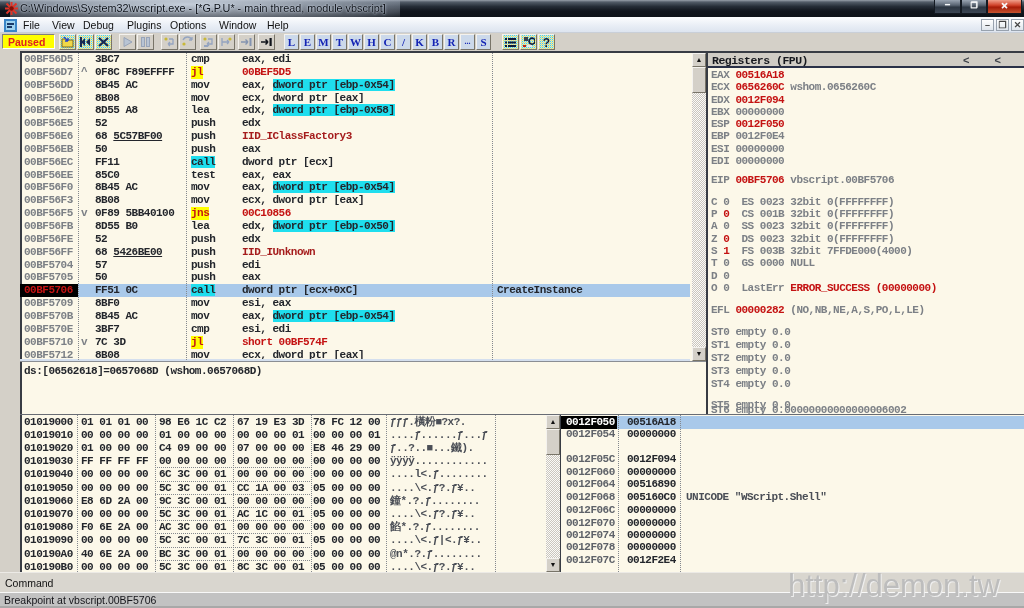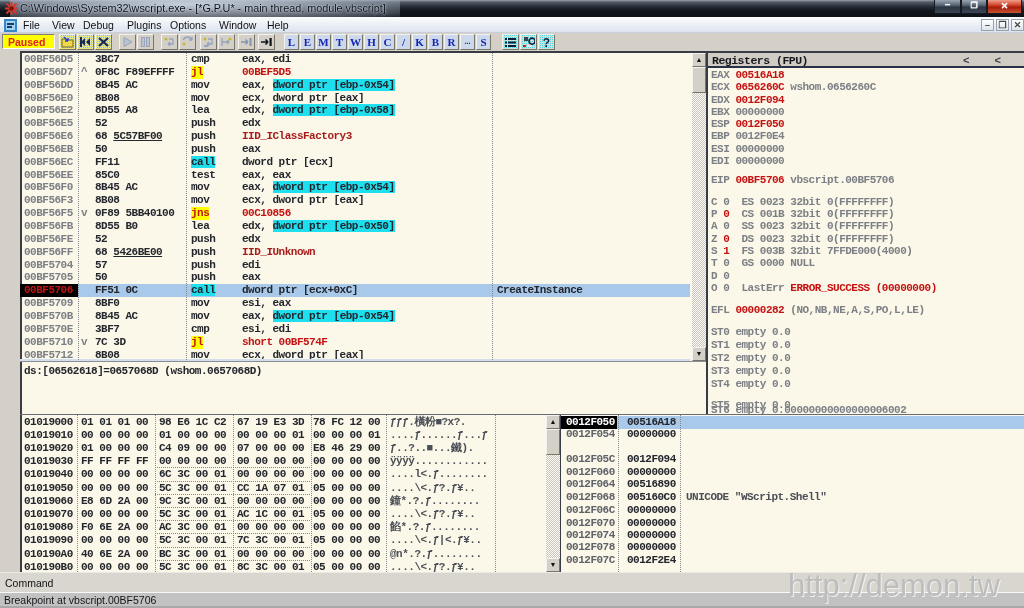--- a/index.html
+++ b/index.html
@@ -256,21 +256,21 @@
         <div class="row mono" style="left: 0px; top: 327px; width: 336px;"><b class="gy" style="left:3px">ST4 empty 0.0</b></div>
         <div class="row mono" style="left: 0px; top: 348px; width: 295px;"><b class="gy" style="left:3px">ST5 empty 0.0</b></div>
         <div class="row mono" style="left: 0px; top: 353px; width: 336px;"><b class="gy" style="left:3px">ST6 empty 0.00000000000000006002</b></div>
       </div>
       <div class="abs" style="left: 0px; top: 364px; width: 540px; height: 157px; overflow: hidden;">
         <div class="row mono" style="left: 0px; top: 1px; width: 540px;"><b style="left:4px" class="bk">01019000</b><b style="left:61px" class="bk">01 01 01 00</b><b style="left:139px" class="bk">98 E6 1C C2</b><b style="left:217px" class="bk">67 19 E3 3D</b><b style="left:293px" class="bk">78 FC 12 00</b><b style="left:370px" class="du">ƒƒƒ.橫粉■?x?.</b></div>
         <div class="row mono" style="left: 0px; top: 14px; width: 540px;"><b style="left:4px" class="bk">01019010</b><b style="left:61px" class="bk">00 00 00 00</b><b style="left:139px" class="bk">01 00 00 00</b><b style="left:217px" class="bk">00 00 00 01</b><b style="left:293px" class="bk">00 00 00 01</b><b style="left:370px" class="du">....ƒ......ƒ...ƒ</b></div>
         <div class="row mono" style="left: 0px; top: 27px; width: 540px;"><b style="left:4px" class="bk">01019020</b><b style="left:61px" class="bk">01 00 00 00</b><b style="left:139px" class="bk">C4 09 00 00</b><b style="left:217px" class="bk">07 00 00 00</b><b style="left:293px" class="bk">E8 46 29 00</b><b style="left:370px" class="du">ƒ..?..■...鐵).</b></div>
         <div class="row mono" style="left: 0px; top: 40px; width: 540px;"><b style="left:4px" class="bk">01019030</b><b style="left:61px" class="bk">FF FF FF FF</b><b style="left:139px" class="bk">00 00 00 00</b><b style="left:217px" class="bk">00 00 00 00</b><b style="left:293px" class="bk">00 00 00 00</b><b style="left:370px" class="du">ÿÿÿÿ............</b></div>
         <div class="row mono" style="left: 0px; top: 53px; width: 540px;"><b style="left:4px" class="bk">01019040</b><b style="left:61px" class="bk">00 00 00 00</b><b style="left:139px" class="bk">6C 3C 00 01</b><b style="left:217px" class="bk">00 00 00 00</b><b style="left:293px" class="bk">00 00 00 00</b><b style="left:370px" class="du">....l&lt;.ƒ........</b></div>
-        <div class="row mono" style="left: 0px; top: 67px; width: 540px;"><b style="left:4px" class="bk">01019050</b><b style="left:61px" class="bk">00 00 00 00</b><b style="left:139px" class="bk">5C 3C 00 01</b><b style="left:217px" class="bk">CC 1A 07 01</b><b style="left:293px" class="bk">05 00 00 00</b><b style="left:370px" class="du">....\&lt;.ƒ?.ƒ¥..</b></div>
+        <div class="row mono" style="left: 0px; top: 67px; width: 540px;"><b style="left:4px" class="bk">01019050</b><b style="left:61px" class="bk">00 00 00 00</b><b style="left:139px" class="bk">5C 3C 00 01</b><b style="left:217px" class="bk">CC 1A 00 03</b><b style="left:293px" class="bk">05 00 00 00</b><b style="left:370px" class="du">....\&lt;.ƒ?.ƒ¥..</b></div>
         <div class="row mono" style="left: 0px; top: 80px; width: 540px;"><b style="left:4px" class="bk">01019060</b><b style="left:61px" class="bk">E8 6D 2A 00</b><b style="left:139px" class="bk">9C 3C 00 01</b><b style="left:217px" class="bk">00 00 00 00</b><b style="left:293px" class="bk">00 00 00 00</b><b style="left:370px" class="du">鐘*.?.ƒ........</b></div>
         <div class="row mono" style="left: 0px; top: 93px; width: 540px;"><b style="left:4px" class="bk">01019070</b><b style="left:61px" class="bk">00 00 00 00</b><b style="left:139px" class="bk">5C 3C 00 01</b><b style="left:217px" class="bk">AC 1C 00 01</b><b style="left:293px" class="bk">05 00 00 00</b><b style="left:370px" class="du">....\&lt;.ƒ?.ƒ¥..</b></div>
         <div class="row mono" style="left: 0px; top: 106px; width: 540px;"><b style="left:4px" class="bk">01019080</b><b style="left:61px" class="bk">F0 6E 2A 00</b><b style="left:139px" class="bk">AC 3C 00 01</b><b style="left:217px" class="bk">00 00 00 00</b><b style="left:293px" class="bk">00 00 00 00</b><b style="left:370px" class="du">餡*.?.ƒ........</b></div>
         <div class="row mono" style="left: 0px; top: 119px; width: 540px;"><b style="left:4px" class="bk">01019090</b><b style="left:61px" class="bk">00 00 00 00</b><b style="left:139px" class="bk">5C 3C 00 01</b><b style="left:217px" class="bk">7C 3C 00 01</b><b style="left:293px" class="bk">05 00 00 00</b><b style="left:370px" class="du">....\&lt;.ƒ|&lt;.ƒ¥..</b></div>
         <div class="row mono" style="left: 0px; top: 133px; width: 540px;"><b style="left:4px" class="bk">010190A0</b><b style="left:61px" class="bk">40 6E 2A 00</b><b style="left:139px" class="bk">BC 3C 00 01</b><b style="left:217px" class="bk">00 00 00 00</b><b style="left:293px" class="bk">00 00 00 00</b><b style="left:370px" class="du">@n*.?.ƒ........</b></div>
         <div class="row mono" style="left: 0px; top: 146px; width: 540px;"><b style="left:4px" class="bk">010190B0</b><b style="left:61px" class="bk">00 00 00 00</b><b style="left:139px" class="bk">5C 3C 00 01</b><b style="left:217px" class="bk">8C 3C 00 01</b><b style="left:293px" class="bk">05 00 00 00</b><b style="left:370px" class="du">....\&lt;.ƒ?.ƒ¥..</b></div>
         <div class="dot" style="left: 57px; top: 0px; height: 157px;"></div>
         <div class="dot" style="left: 135px; top: 0px; height: 157px;"></div>
         <div class="dot" style="left: 213px; top: 0px; height: 157px;"></div>
         <div class="dot" style="left: 291px; top: 0px; height: 157px;"></div>

